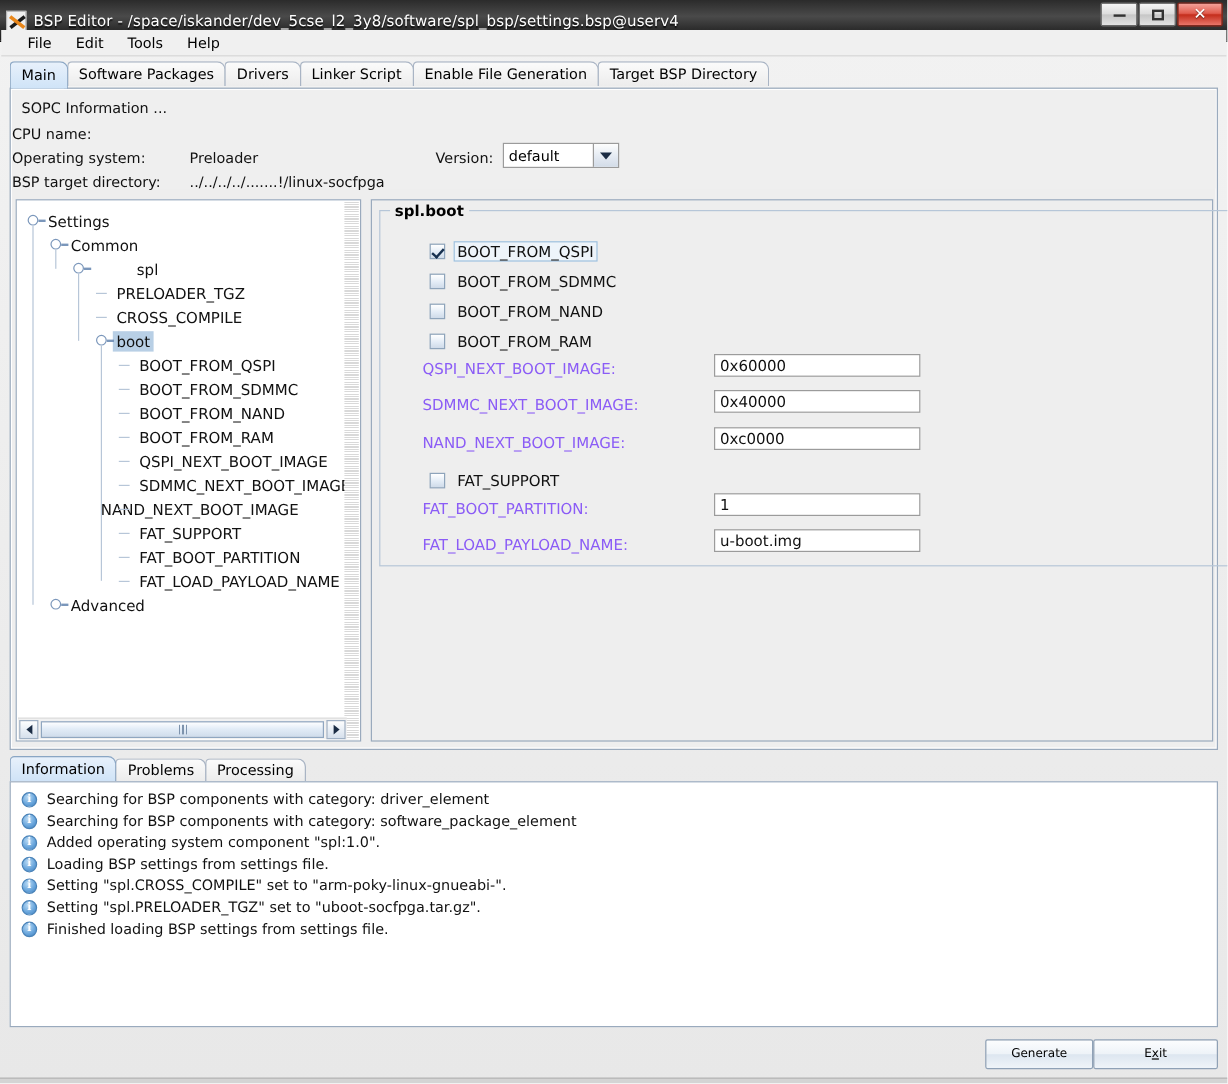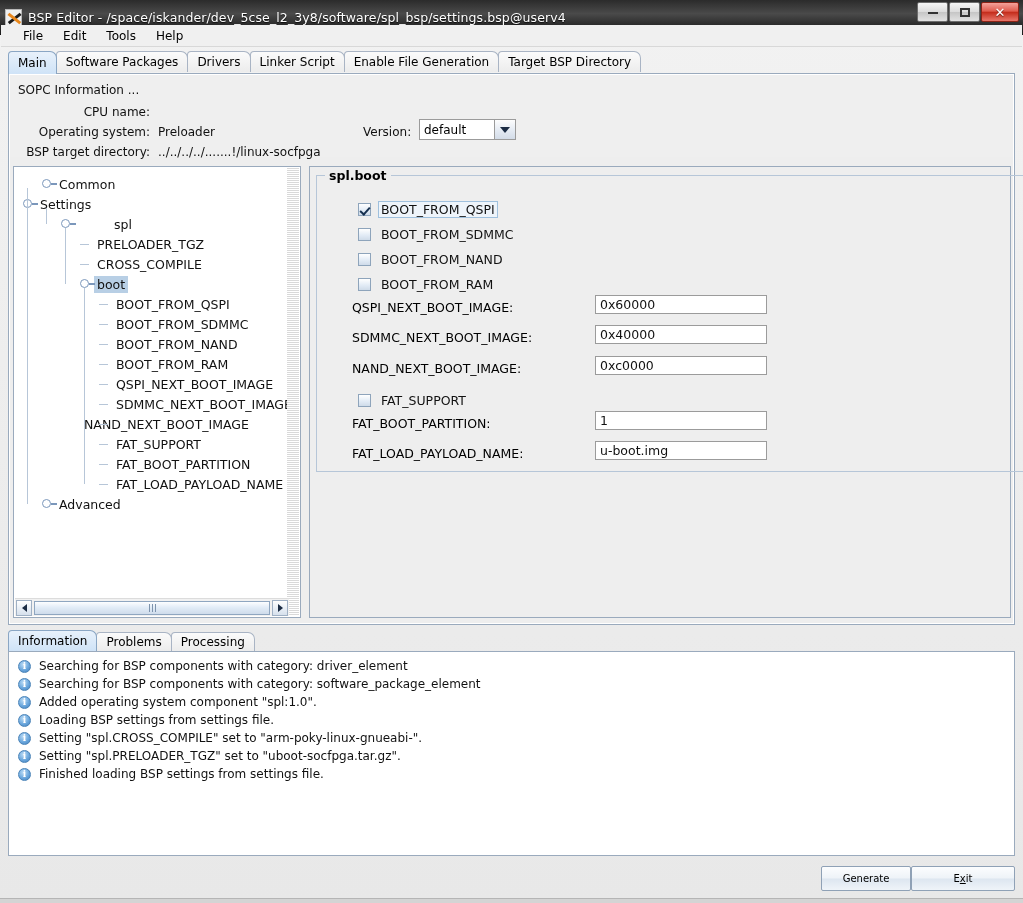--- a/index.html
+++ b/index.html
@@ -96,21 +96,21 @@
     border:1px solid #9aaabd;
     box-shadow: inset 0 0 0 1px #ffffff;
   }
 
   
   .sopc {
     position:absolute; left:1px; top:1px; width:1003px; height:82px;
     background:#efefef;
   }
   .sopc-row { position:absolute; font-size:12px; color:#111; white-space:nowrap; }
-  .lbl-right { text-align:right; }
+  .lbl-right { text-align:left; }
 
   .combo {
     position:absolute; width:97px; height:21px;
     background:#ffffff; border:1px solid #9b9b9b;
     display:flex; align-items:center;
   }
   .combo .cv { padding-left:4px; font-size:12px; flex:1; }
   .combo .arrowbox {
     width:21px; height:19px; margin-right:0px;
     background: linear-gradient(180deg,#fdfdfd 0%,#e6ecf4 50%,#d3dce8 100%);
@@ -204,21 +204,21 @@
   .cbox.checked:after {
     content:"";
     position:absolute; left:3px; top:1px;
     width:4px; height:8px;
     border:solid #16304f; border-width:0 2px 2px 0;
     transform: rotate(42deg);
   }
   .cblabel { font-size:12.5px; color:#111; padding:1px 3px; white-space:nowrap; }
   .cblabel.focused { border:1px solid #9fc0dd; background:#eef4fa; padding:0 2px; }
 
-  .fieldrow { position:absolute; font-size:12.5px; color:#000000; white-space:nowrap; }
+  .fieldrow { position:absolute; font-size:12.5px; color:#8b5cf6; white-space:nowrap; }
   .textfield {
     position:absolute; width:172px; height:19px;
     background:#ffffff; border:1px solid #9b9b9b;
     display:flex; align-items:center;
     font-size:12.5px; color:#111;
     padding-left:4px;
   }
 
   
   .logtabs {
@@ -331,26 +331,26 @@
       <div class="sopc-row lbl-right" style="left:0px; top:70px; width:140px;">BSP target directory:</div>
       <div class="sopc-row" style="left:148px; top:70px;">../../../../.......!/linux-socfpga</div>
     </div>
 
     <div class="splitarea">
 
       <div class="treepanel">
         <div class="treescroll">
           <div class="tree" id="tree-root" style="position: relative;">
               <div class="tnode">
+                <div class="handle" style="left: 8px; top: 5px;"></div>
+                <span class="tlabel" style="margin-left: 22px;">Settings</span>
+              </div>
+              <div class="tnode">
                 <div class="handle" style="left: 27px; top: 5px;"></div>
                 <span class="tlabel" style="margin-left: 41px;">Common</span>
-              </div>
-              <div class="tnode">
-                <div class="handle" style="left: 8px; top: 5px;"></div>
-                <span class="tlabel" style="margin-left: 22px;">Settings</span>
               </div>
               <div class="tnode">
                 <div class="handle" style="left: 46px; top: 5px;"></div>
                 <span class="tlabel" style="margin-left: 96px;">spl</span>
               </div>
               <div class="tnode">
                 <div class="hline" style="left: 65px; top: 10px; width: 9px;"></div>
                 <span class="tlabel" style="margin-left: 79px;">PRELOADER_TGZ</span>
               </div>
               <div class="tnode">

